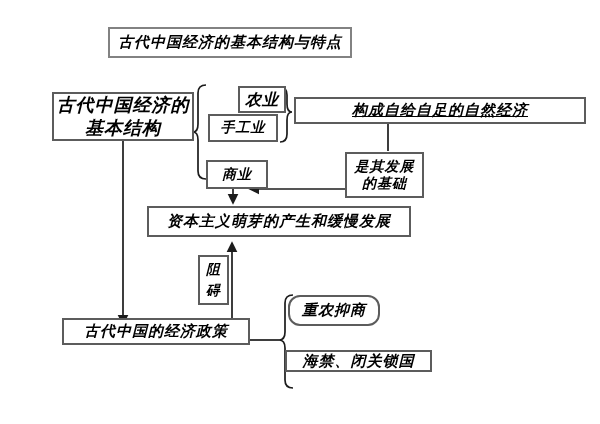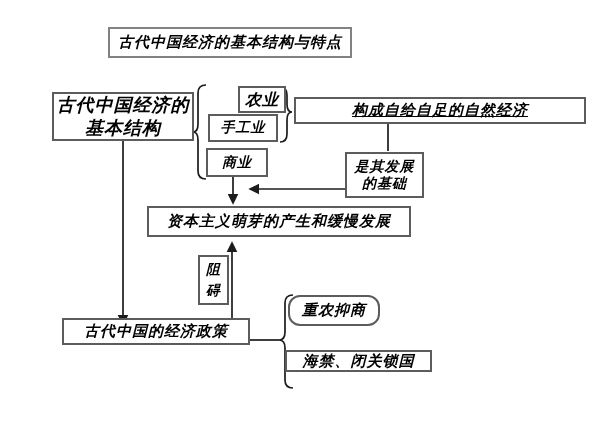--- a/index.html
+++ b/index.html
@@ -23,21 +23,21 @@
     justify-content:center;
     text-align:center;
     box-sizing:border-box;
     line-height:1.25;
     letter-spacing:1px;
   }
   .title{left:108px;top:27px;width:244px;height:31px;font-size:15px;border-color:#828282;}
   .basic-structure{left:52px;top:92px;width:142px;height:49px;font-size:18px;font-style:italic;}
   .agriculture{left:208px;top:86px;width:48px;height:27px;font-size:16px;margin-left:30px;}
   .handicraft{left:208px;top:114px;width:70px;height:28px;font-size:14px;}
-  .commerce{left:206px;top:148px;width:62px;height:29px;font-size:14px;}
+  .commerce{left:206px;top:160px;width:62px;height:29px;font-size:14px;}
   .natural-economy{left:294px;top:97px;width:292px;height:27px;font-size:15px;text-decoration:underline;}
   .foundation{left:345px;top:152px;width:79px;height:46px;font-size:14px;}
   .capitalism{left:147px;top:206px;width:264px;height:31px;font-size:15px;}
   .hinder{left:198px;top:255px;width:31px;height:50px;font-size:14px;line-height:1.5;}
   .policy{left:62px;top:318px;width:188px;height:27px;font-size:15px;}
   .agri-over-commerce{left:288px;top:295px;width:92px;height:31px;font-size:15px;border-radius:12px;}
   .sea-ban{left:285px;top:350px;width:147px;height:22px;font-size:15px;}
   svg.wires{position:absolute;left:0;top:0;width:600px;height:424px;}
   svg.wires path, svg.wires line{stroke:#1c1c1c;stroke-width:1.7;fill:none;}
   svg.wires .head{fill:#1c1c1c;stroke:none;}

